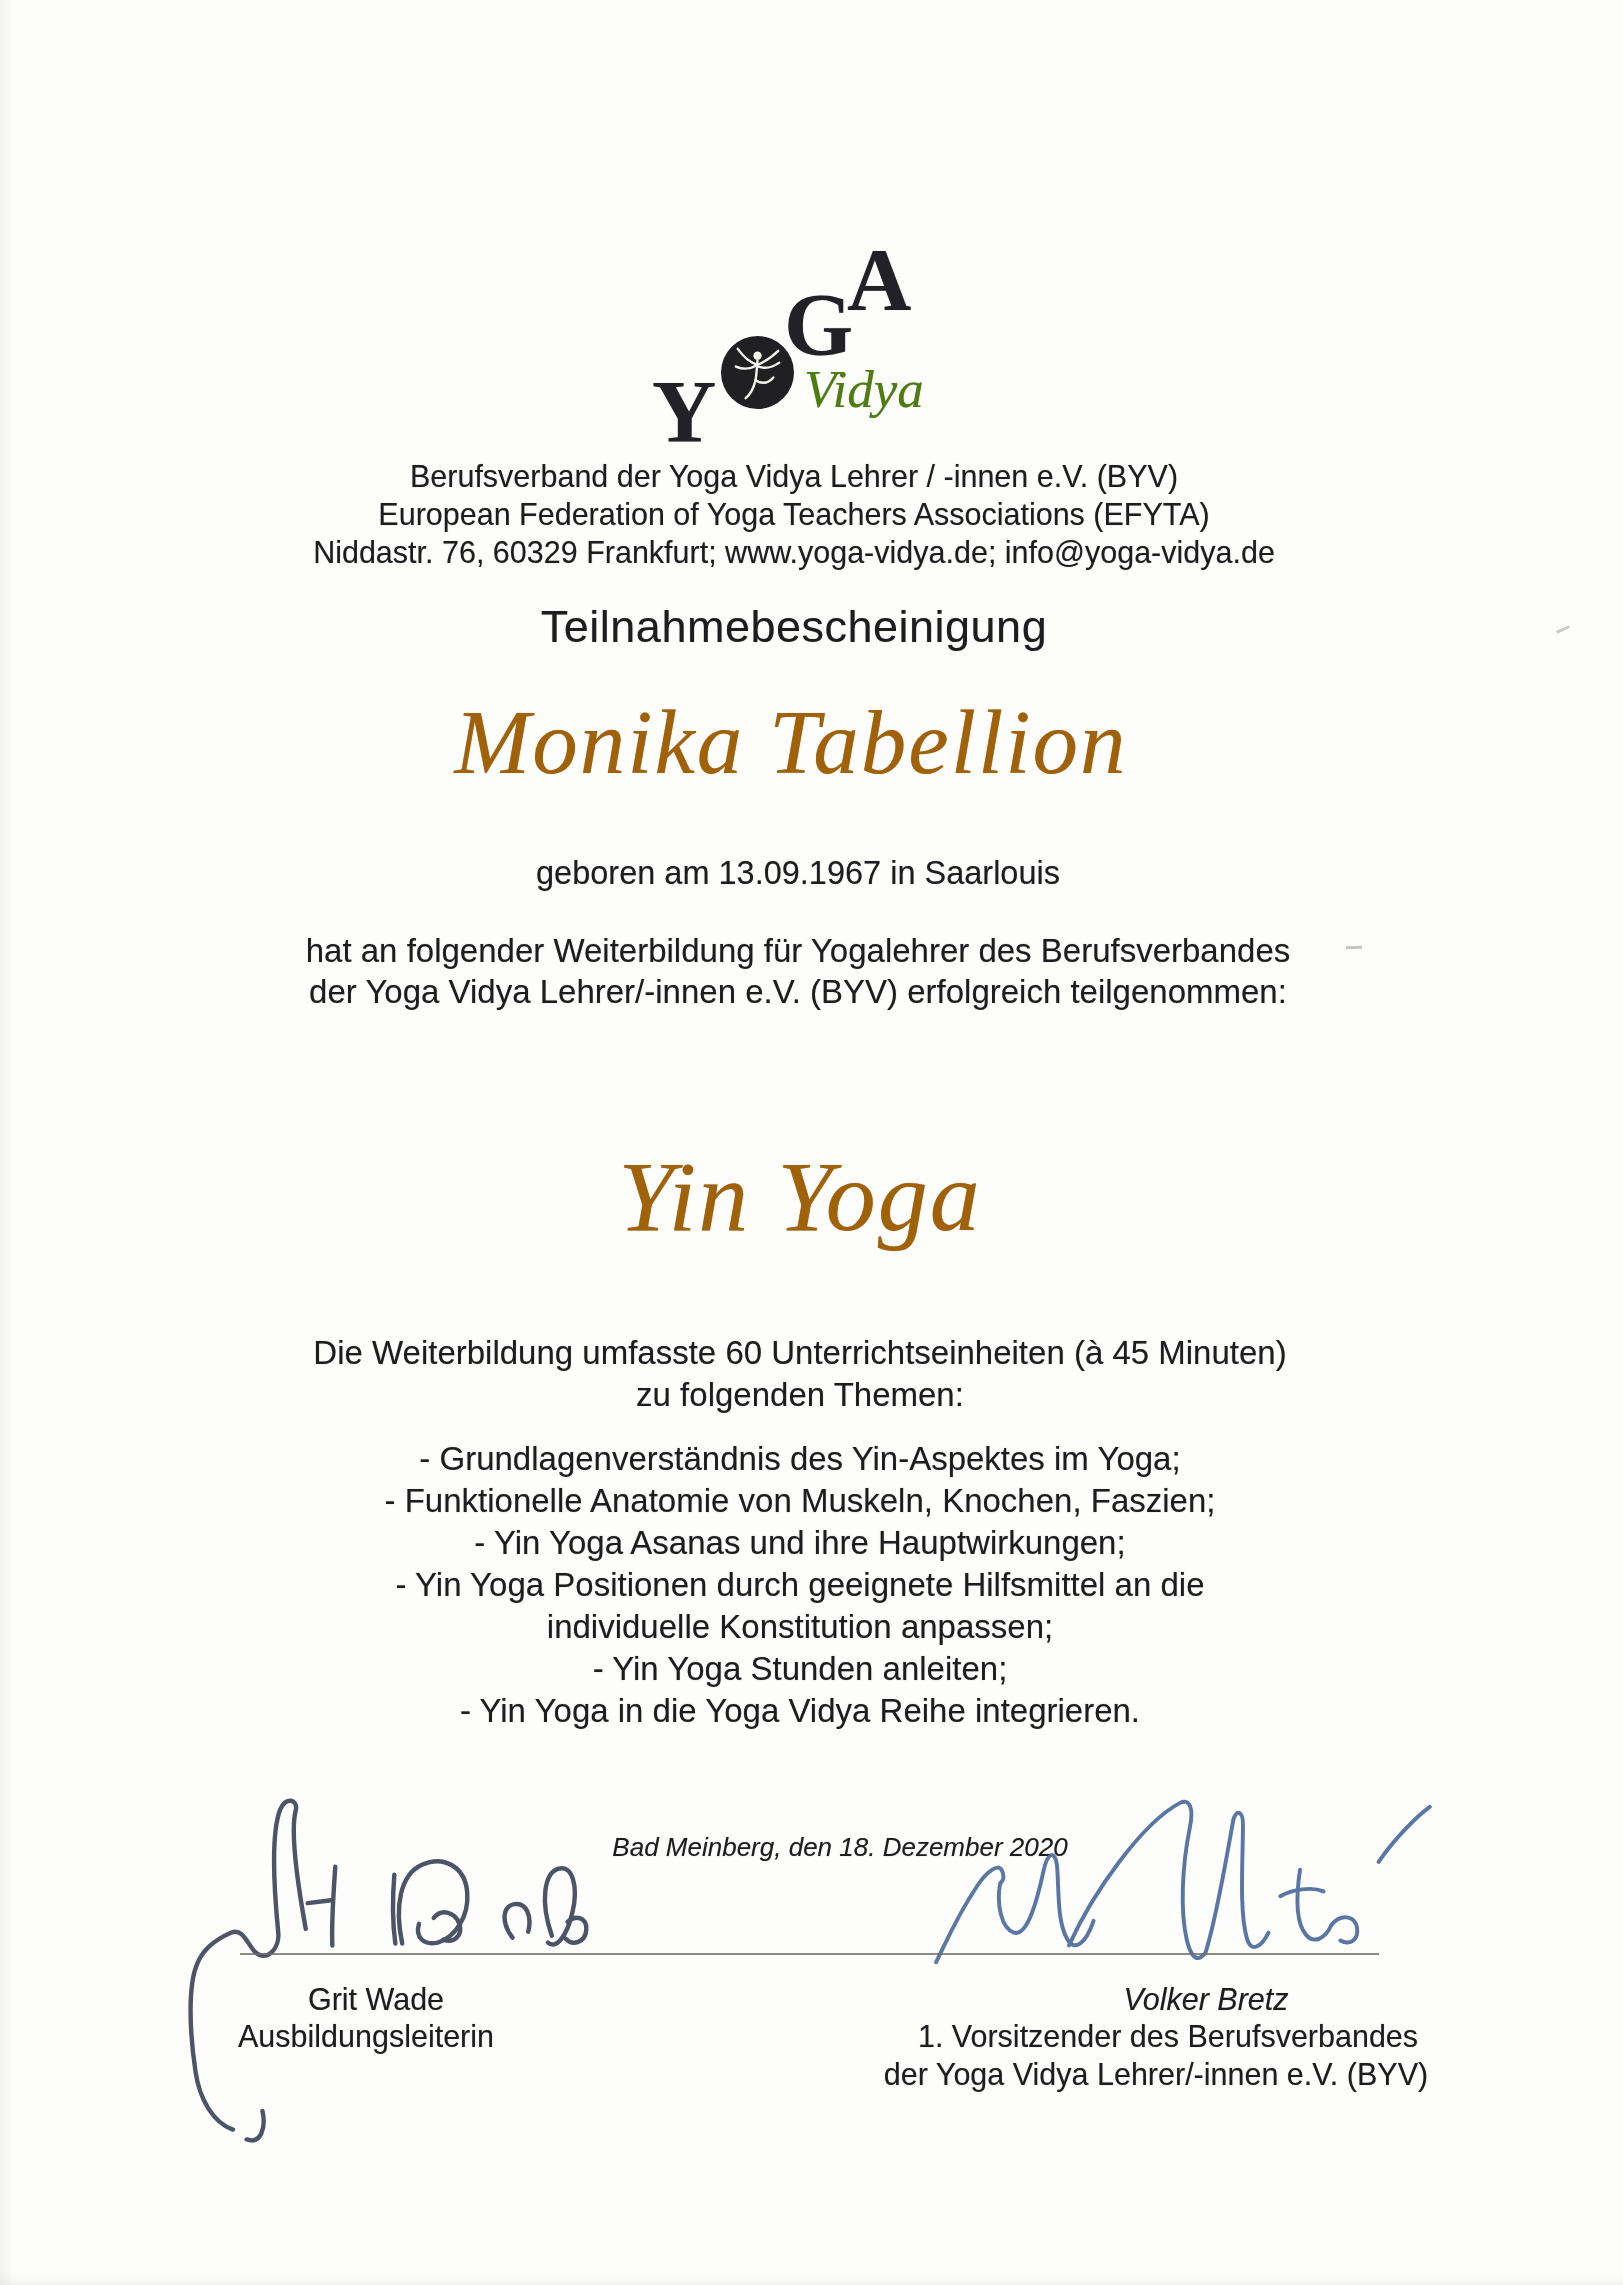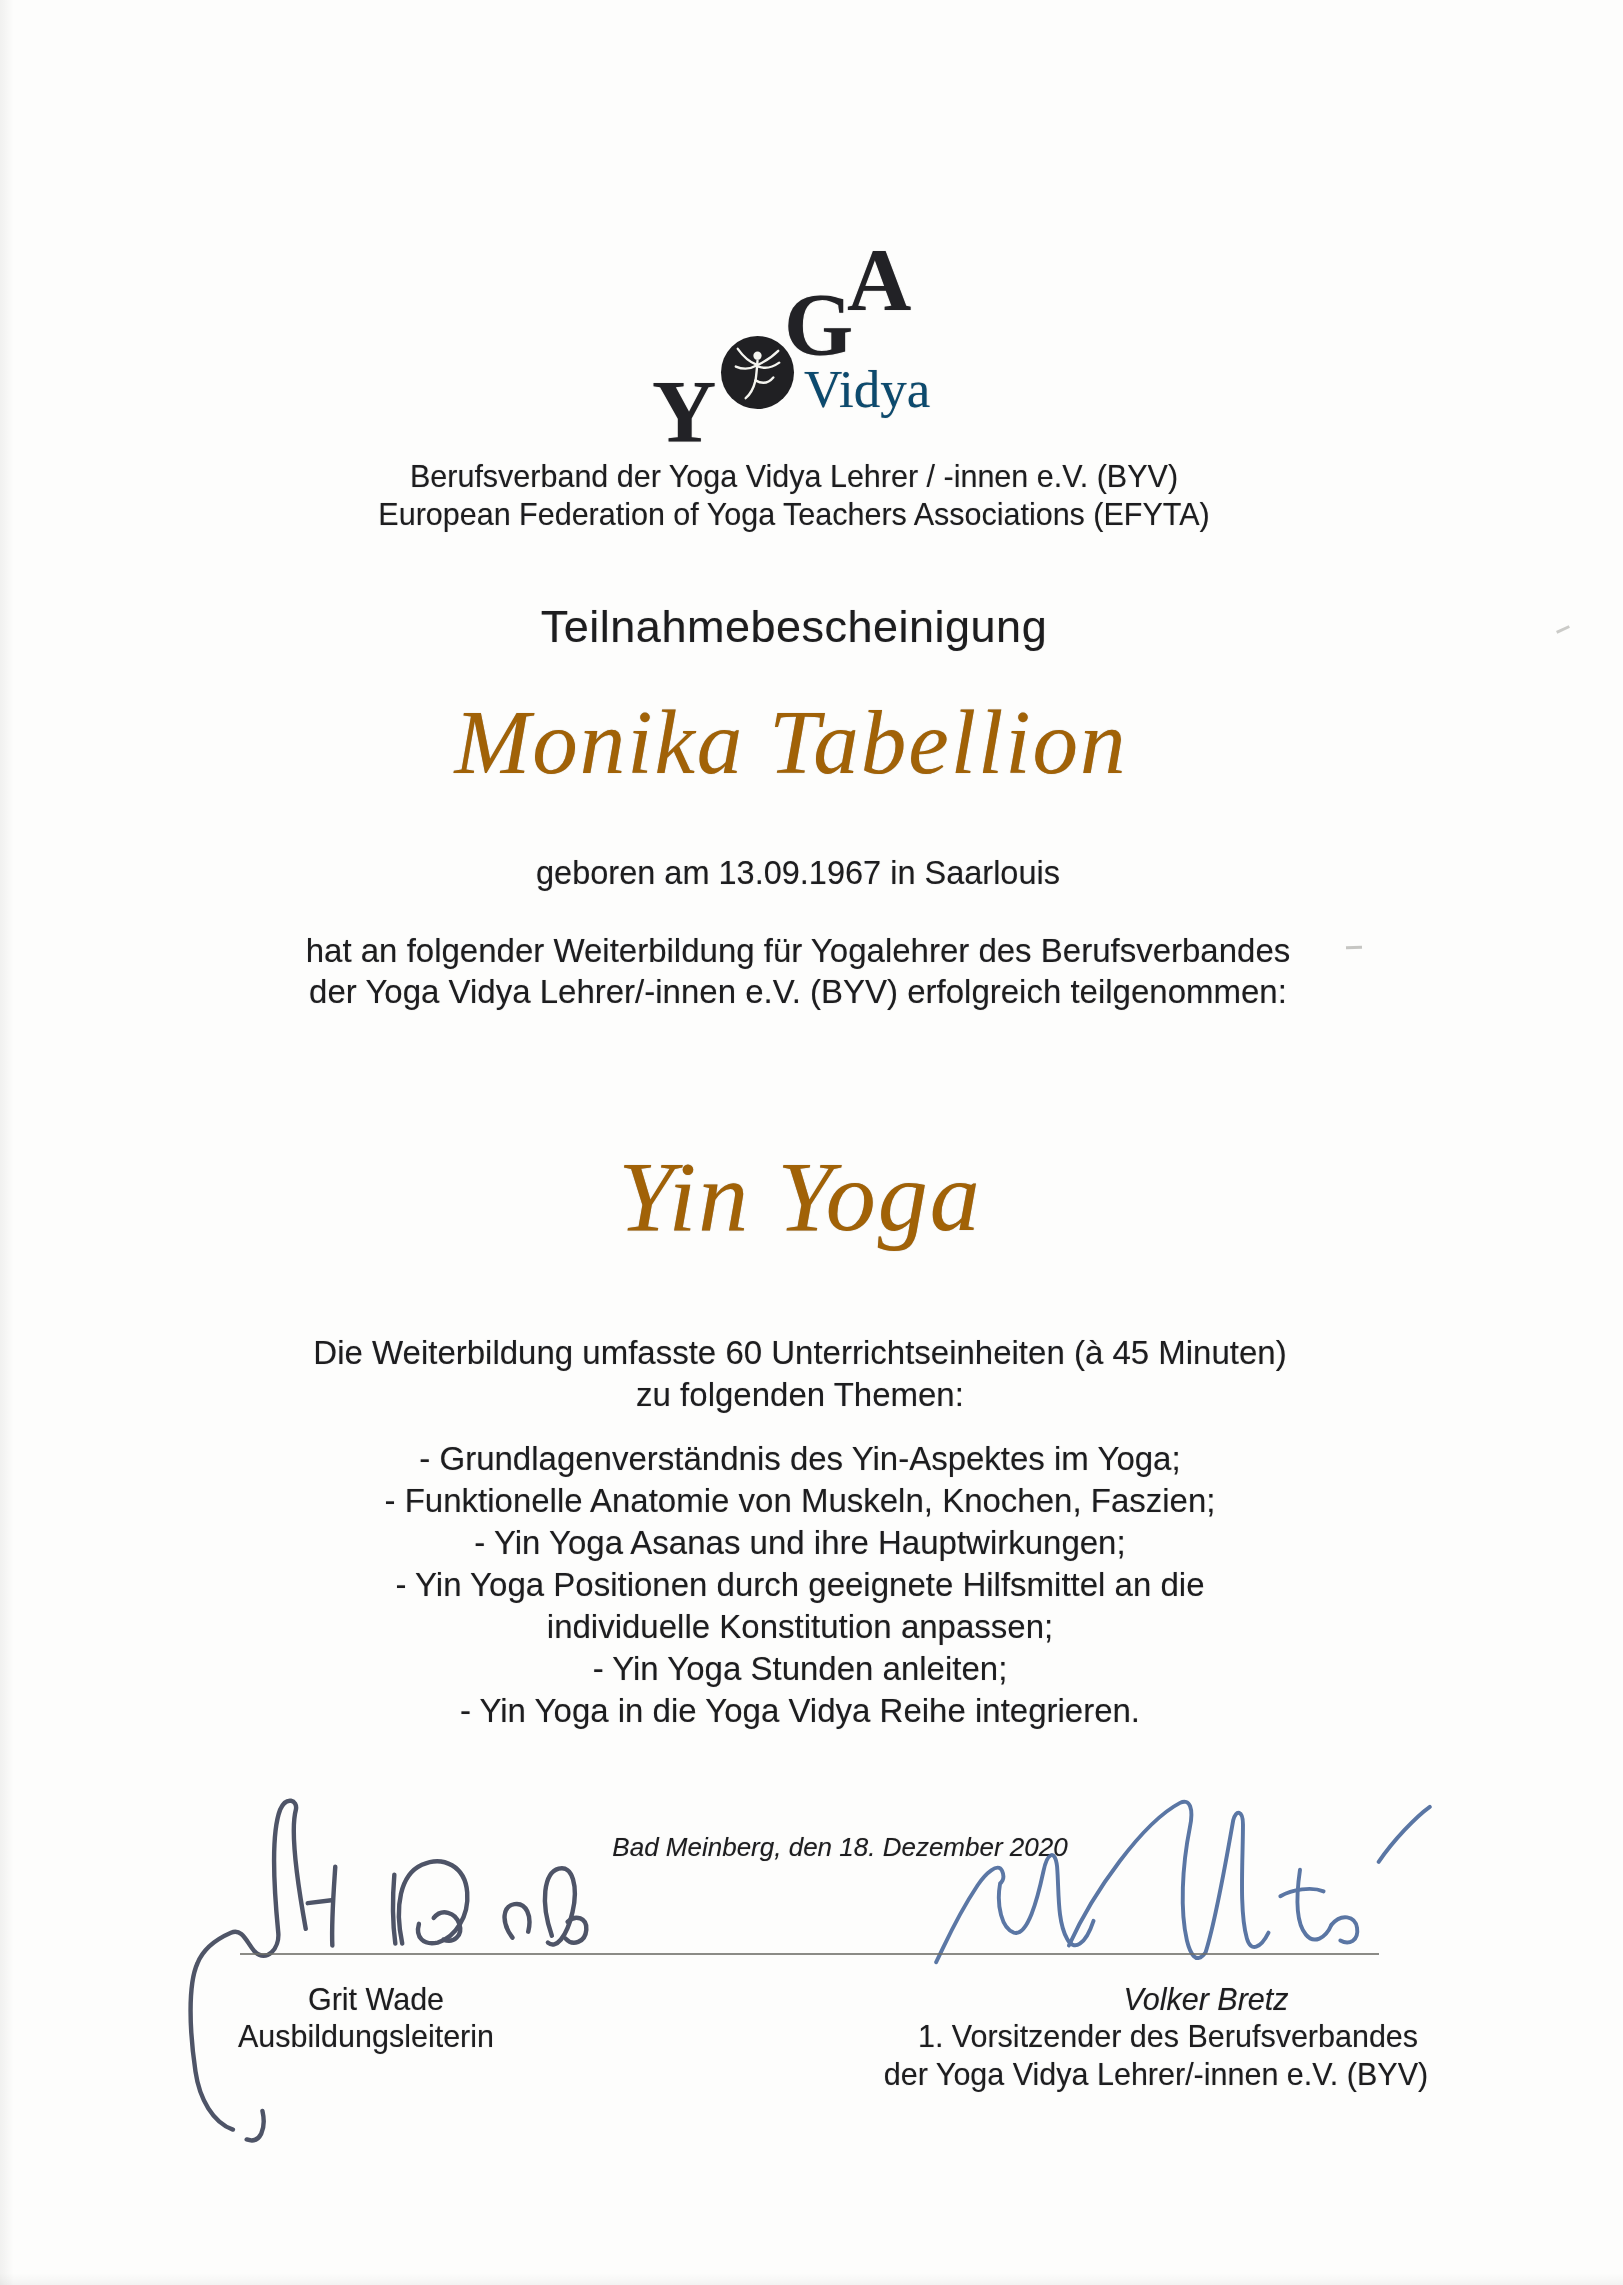--- a/index.html
+++ b/index.html
@@ -24,22 +24,23 @@
 
   
   .logo-letter{
     font-family:"Liberation Serif", serif;
     font-weight:700;
     font-size:89px; line-height:1;
     color:#222226;
   }
   .logo-vidya{
     font-family:"Liberation Serif", serif;
+    font-style:italic;
     font-size:53px; line-height:1;
-    color:#0c4a6e;
+    color:#4d7c0f;
   }
   .logo-o{ width:75px;height:75px; }
 
   
   .org-lines{ font-size:30.5px; line-height:38px; }
 
   .cert-title{ font-size:45px; letter-spacing:0.5px; }
 
   .script{
     font-family:"Liberation Serif", serif;
@@ -95,20 +96,21 @@
     <div class="abs logo-letter print" style="left:193px;top:63px;">G</div>
 
     <div class="abs logo-letter print" style="left:256px;top:17.7px;">A</div>
 
     <div class="abs logo-vidya print" style="left:213px;top:146px;">Vidya</div>
   </div>
 
   <div class="abs ctr org-lines print" style="left:794px;top:457px;">
     <div>Berufsverband der Yoga Vidya Lehrer / -innen e.V. (BYV)</div>
     <div>European Federation of Yoga Teachers Associations (EFYTA)</div>
+    <div>Niddastr. 76, 60329 Frankfurt; www.yoga-vidya.de; info@yoga-vidya.de</div>
   </div>
 
   <div class="abs ctr cert-title print" style="left:794px;top:601px;">Teilnahmebescheinigung</div>
 
   <div class="abs ctr script participant-name print" style="left:791px;top:690px;">Monika Tabellion</div>
 
   <div class="abs ctr small-line print" style="left:798px;top:855px;">geboren am 13.09.1967 in Saarlouis</div>
 
   <div class="abs ctr body-line lines-block print" style="left:798px;top:930px;">
     <div>hat an folgender Weiterbildung für Yogalehrer des Berufsverbandes</div>

